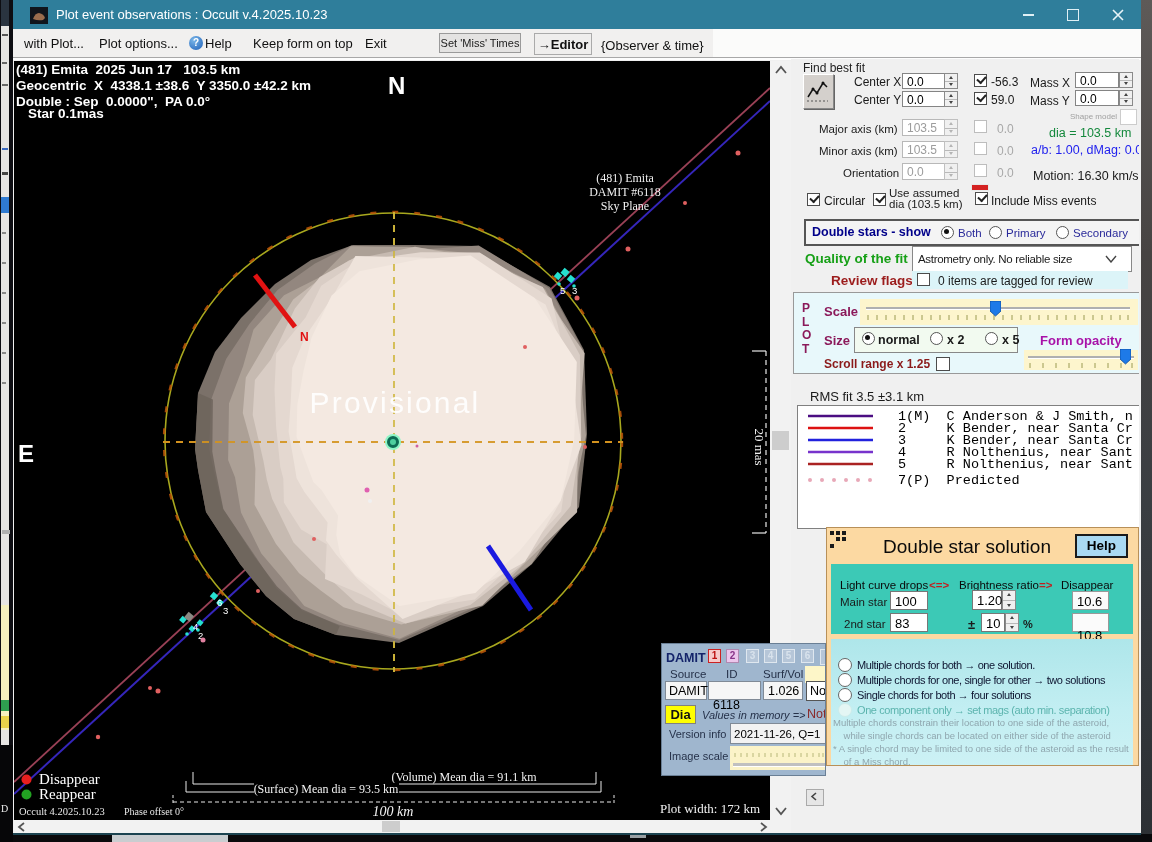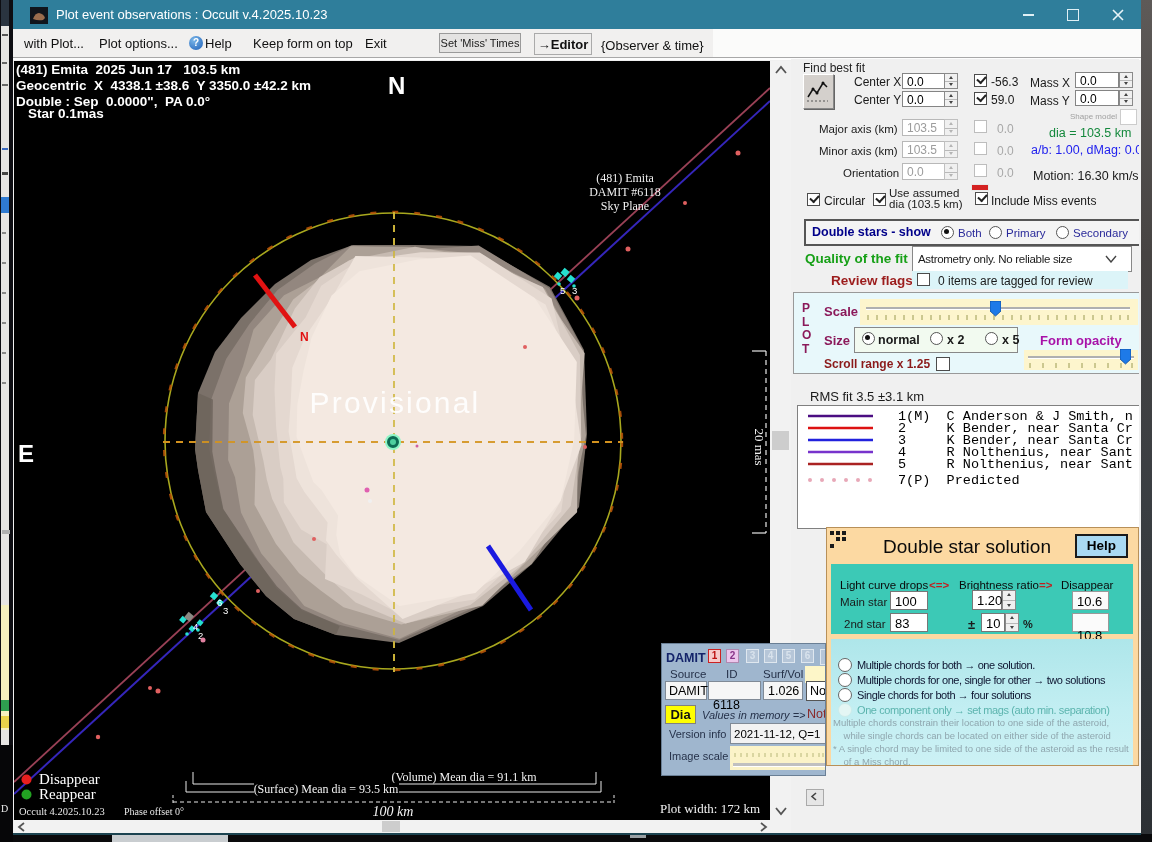--- a/index.html
+++ b/index.html
@@ -447,21 +447,21 @@
 <div class="lbl" style="left:101px;top:24px;color:#26324a;font-size:11.5px">Surf/Vol</div>
 <div class="ab" style="left:143px;top:22px;width:22px;height:17px;background:#fdf6c8"></div>
 <div class="ab" style="left:3px;top:37px;width:42px;height:19px;background:#f6f6f6;border:1px solid #808a96;font:12.5px 'Liberation Sans';padding:2px 0 0 3px;box-sizing:border-box">DAMIT</div>
 <div class="ab" style="left:46px;top:37px;width:53px;height:19px;background:#f6f6f6;border:1px solid #808a96;font:12.5px 'Liberation Sans';padding:16px 0 0 4px;box-sizing:border-box">6118</div>
 <div class="ab" style="left:101px;top:37px;width:40px;height:19px;background:#f6f6f6;border:1px solid #808a96;font:12.5px 'Liberation Sans';padding:2px 0 0 4px;box-sizing:border-box">1.026</div>
 <div class="ab" style="left:144px;top:37px;width:22px;height:20px;background:#fff;border:1px solid #555;font:12.5px 'Liberation Sans';padding:2px 0 0 3px;box-sizing:border-box">Not</div>
 <div class="ab" style="left:3px;top:61px;width:31px;height:19px;background:#ffff00;border:1px solid #808080;font:bold 13px 'Liberation Sans';color:#111;text-align:center;line-height:17px;box-sizing:border-box">Dia</div>
 <div class="lbl" style="left:40px;top:65px;color:#26324a;font-style:italic;font-size:11px">Values in memory =&gt;</div>
 <div class="lbl" style="left:145px;top:63px;color:#8a2a2a;font-size:12.5px">Not</div>
 <div class="lbl" style="left:7px;top:84px;color:#26324a;font-size:11px">Version info</div>
-<div class="ab" style="left:68px;top:79px;width:97px;height:21px;background:#f2f2f2;border:1px solid #808a96;font:11.5px 'Liberation Sans';padding:4px 0 0 3px;box-sizing:border-box;white-space:nowrap">2021-11-12, Q=1</div>
+<div class="ab" style="left:68px;top:79px;width:97px;height:21px;background:#f2f2f2;border:1px solid #808a96;font:11.5px 'Liberation Sans';padding:4px 0 0 3px;box-sizing:border-box;white-space:nowrap">2021-11-26, Q=1</div>
 <div class="lbl" style="left:7px;top:106px;color:#26324a;font-size:11px">Image scale</div>
 <div class="ab" style="left:68px;top:102px;width:97px;height:24px;background:#fbf3c8"></div>
 <svg class="ab" style="left:71px;top:108px" width="92" height="6">
       <g stroke="#b8b87a" stroke-width="1">
         <line x1="2" y1="1" x2="2" y2="5"></line>
         <line x1="8" y1="1" x2="8" y2="5"></line>
         <line x1="14" y1="1" x2="14" y2="5"></line>
         <line x1="20" y1="1" x2="20" y2="5"></line>
         <line x1="26" y1="1" x2="26" y2="5"></line>
         <line x1="32" y1="1" x2="32" y2="5"></line>

